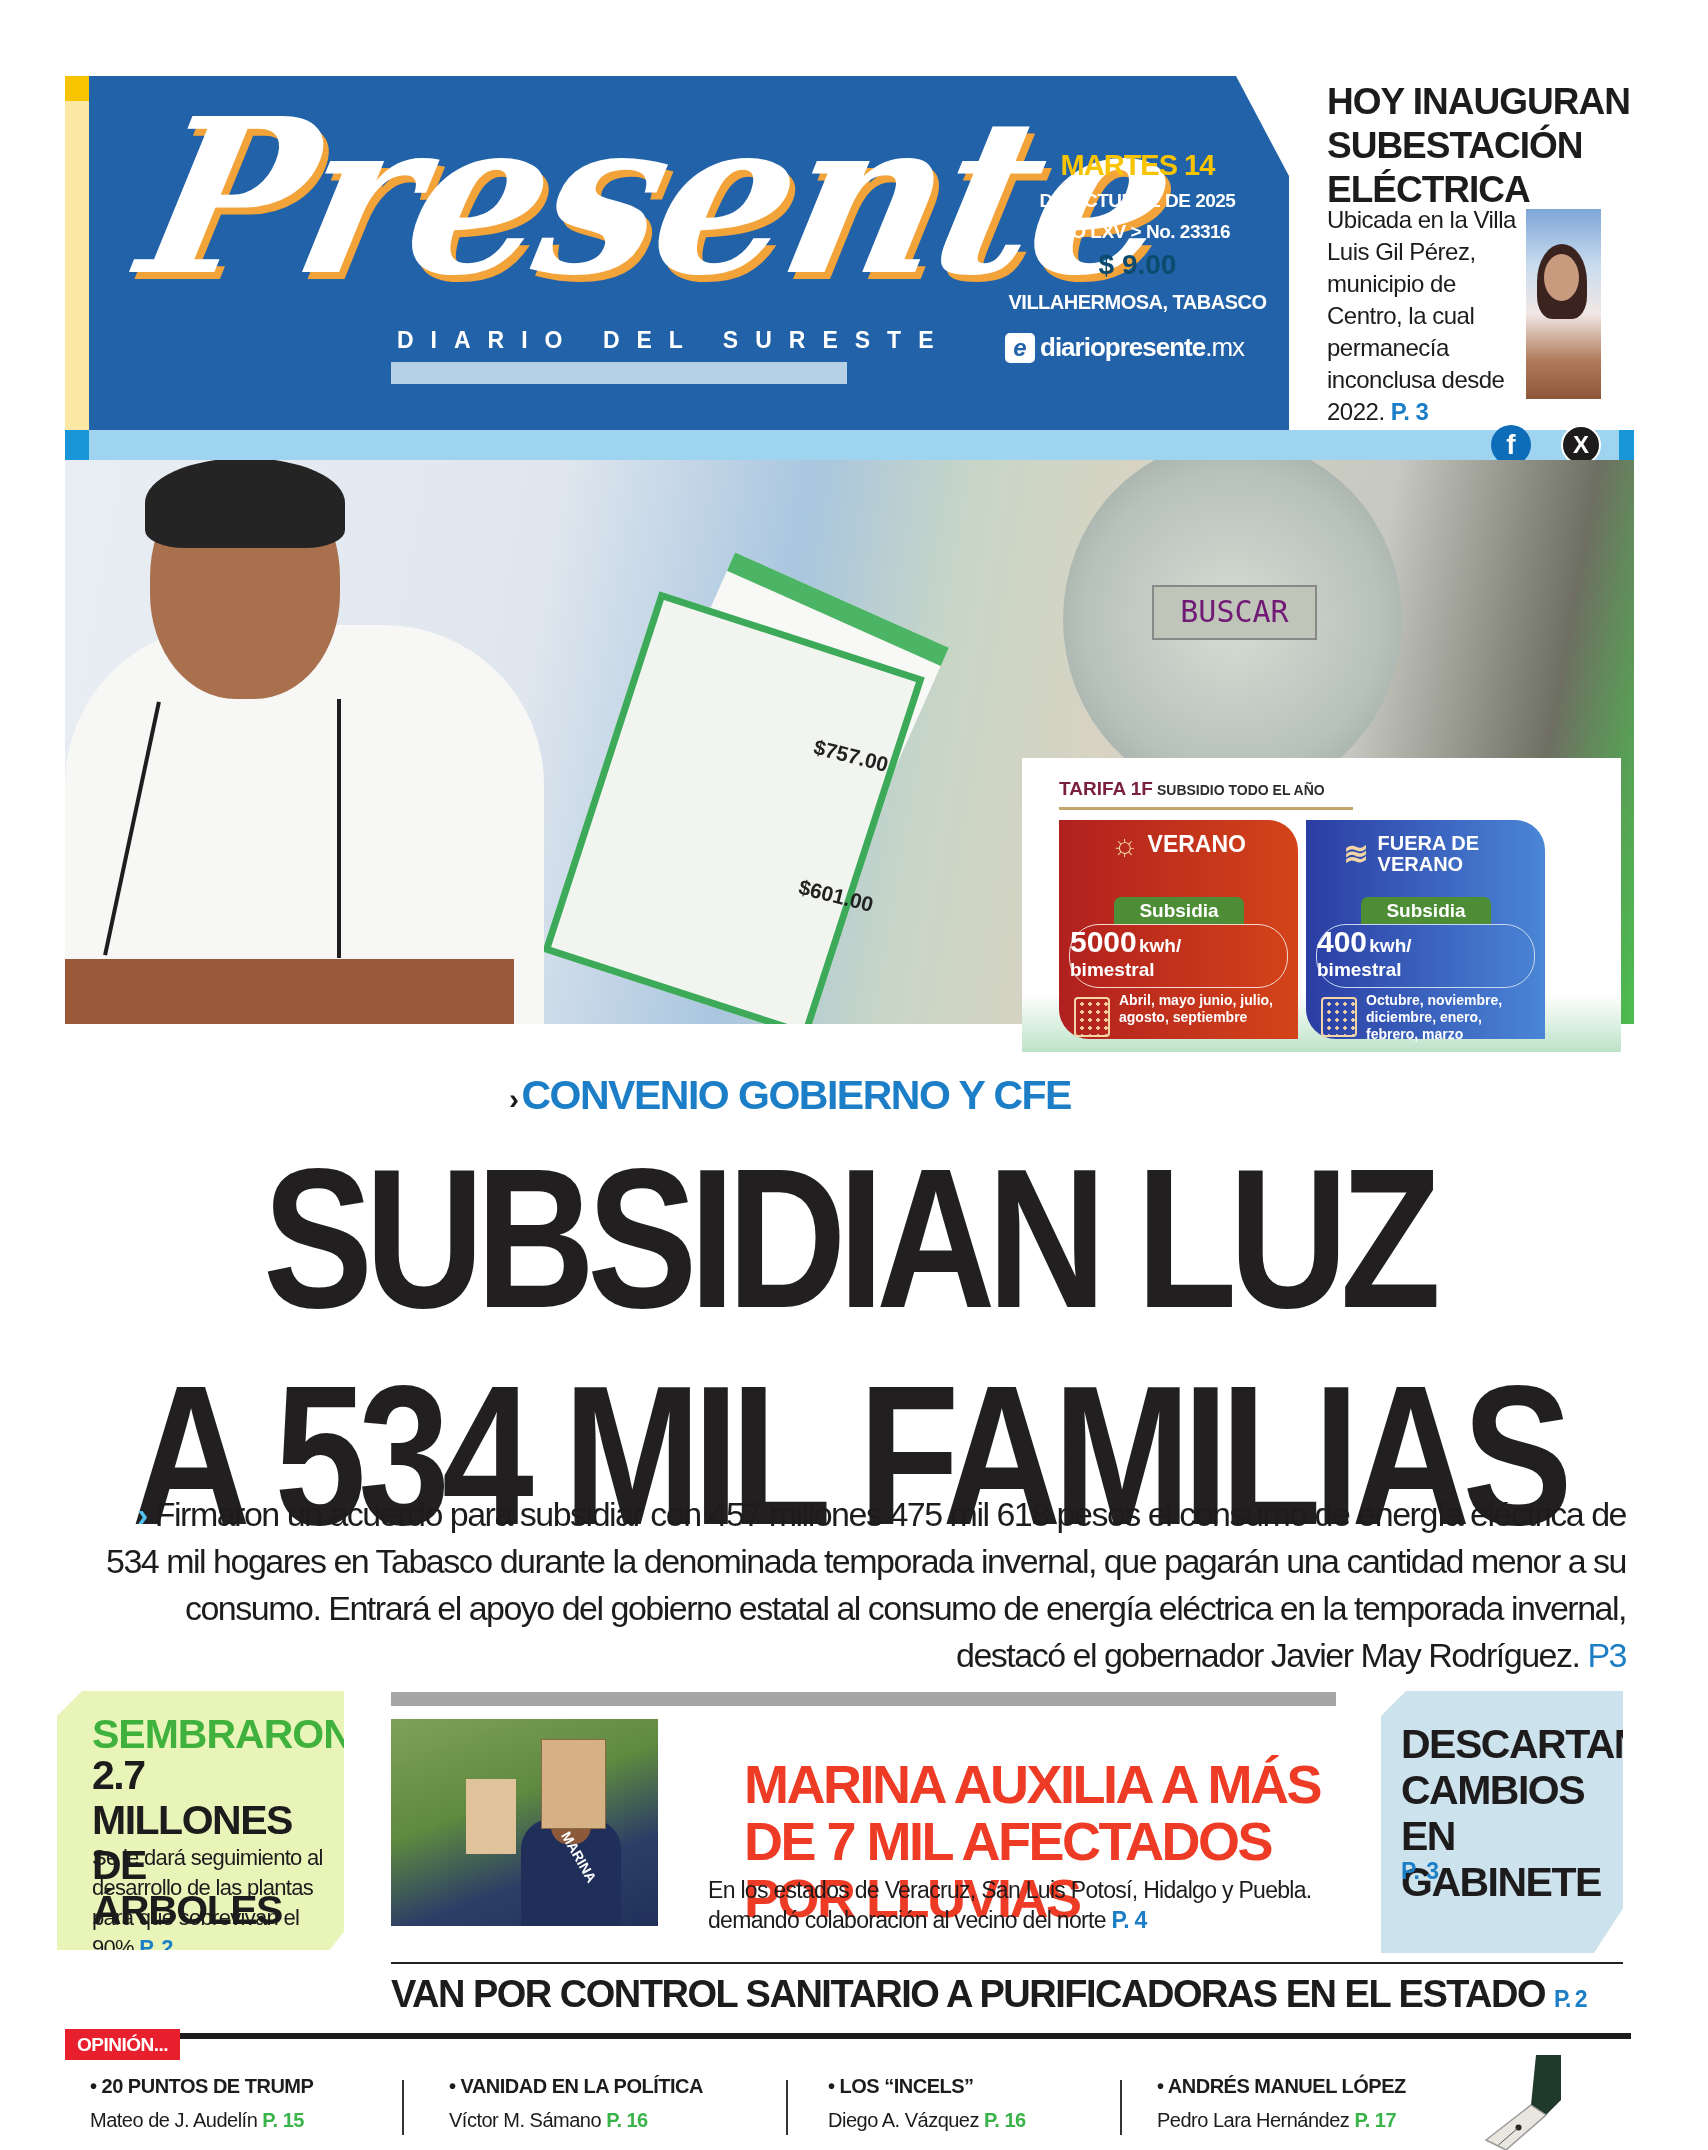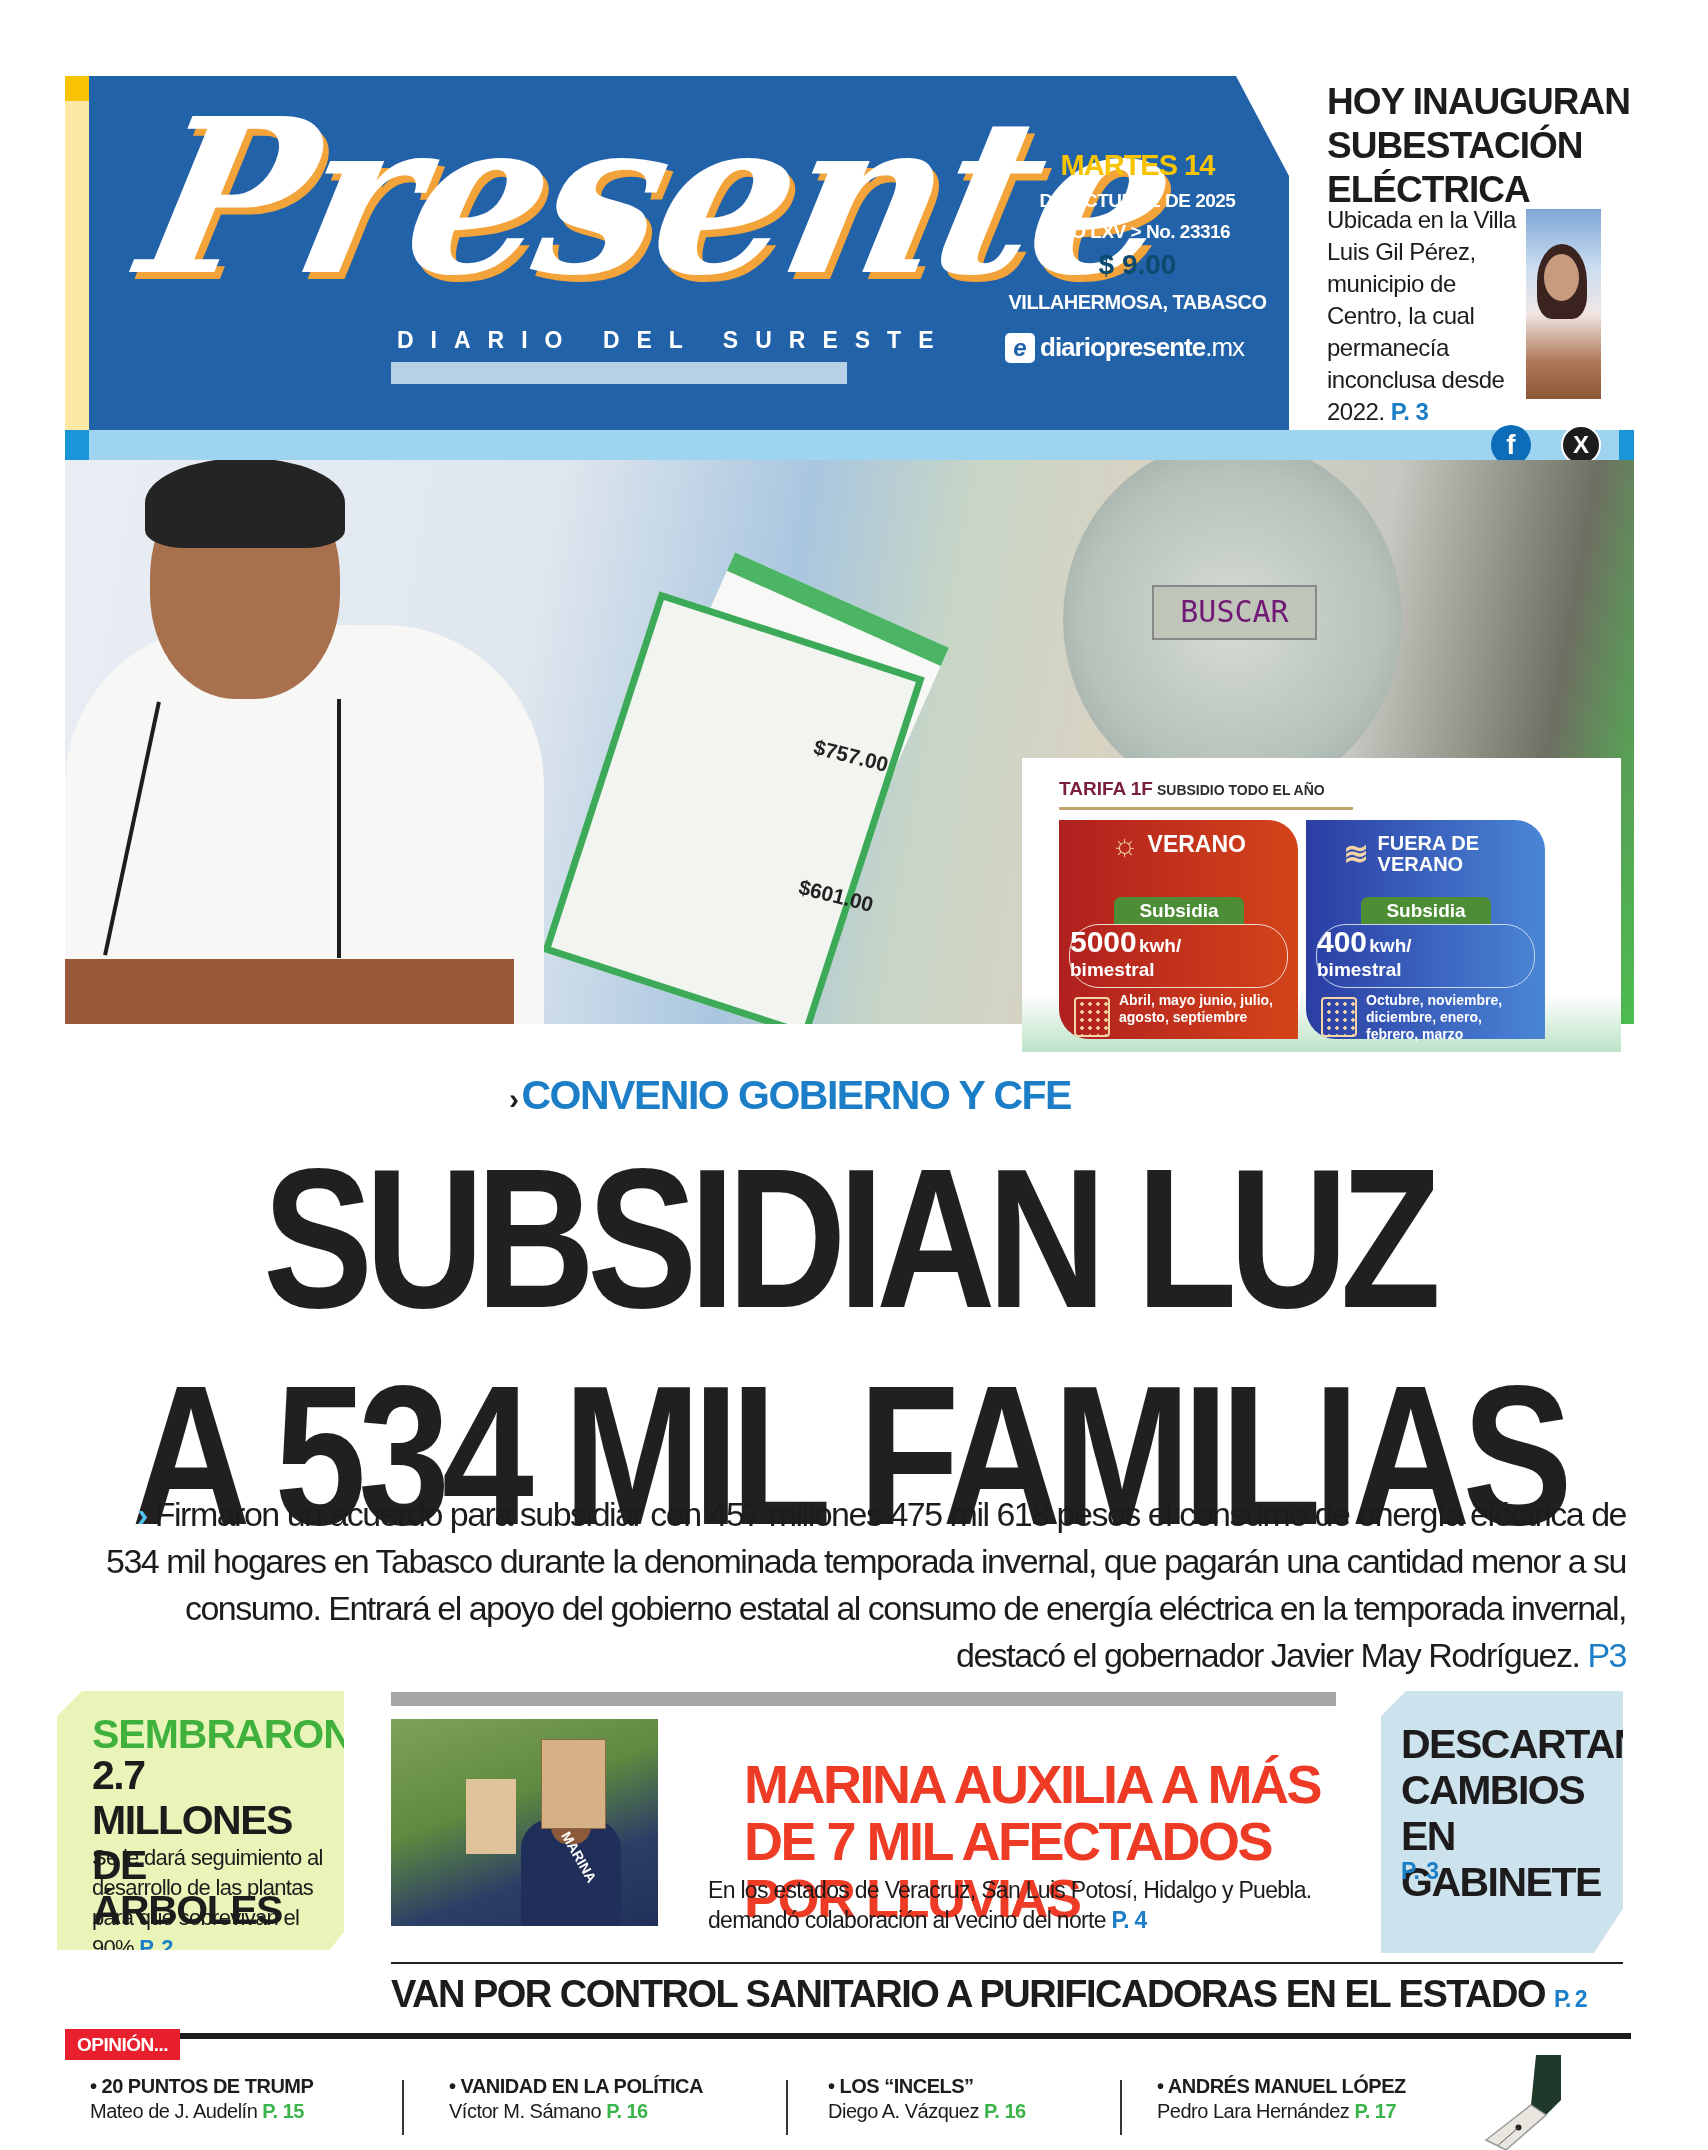--- a/index.html
+++ b/index.html
@@ -115,21 +115,21 @@
   .blue-box .p { position: absolute; left: 20px; top: 167px; font-size: 23px; }
 
   .rule1 { left: 391px; top: 1962px; width: 1232px; height: 1.5px; background: #222; }
   .san-title { left: 391px; top: 1973px; width: 1232px; font-size: 38px; font-weight: bold; letter-spacing: -1.5px; color: #1d1b1c; white-space: nowrap; }
   .san-title .pref { font-size: 23px; margin-left: 9px; }
 
   .rule2 { left: 65px; top: 2033px; width: 1566px; height: 6px; background: #1d1b1c; }
   .opinion-tag { left: 65px; top: 2029px; width: 115px; height: 31px; background: #e8202e; color: #fff; font-weight: bold; font-size: 19px; line-height: 31px; text-align: center; letter-spacing: -0.5px; }
   .op { top: 2075px; }
   .op .t { font-size: 20px; font-weight: bold; letter-spacing: -0.5px; white-space: nowrap; }
-  .op .a { font-size: 20px; margin-top: 2px; white-space: nowrap; letter-spacing: -0.5px; }
+  .op .a { font-size: 20px; margin-top: 11px; white-space: nowrap; letter-spacing: -0.5px; }
   .op .a .pg { color: #3ab34a; font-weight: bold; }
   .op-div { top: 2080px; width: 1.5px; height: 55px; background: #333; }
   .pen { left: 1476px; top: 2055px; width: 85px; height: 95px; }
 </style>
 </head>
 <body>
 
 <div class="abs mast-yellow"></div>
 <div class="abs mast-yellow-top"></div>
 <div class="abs mast"></div>

